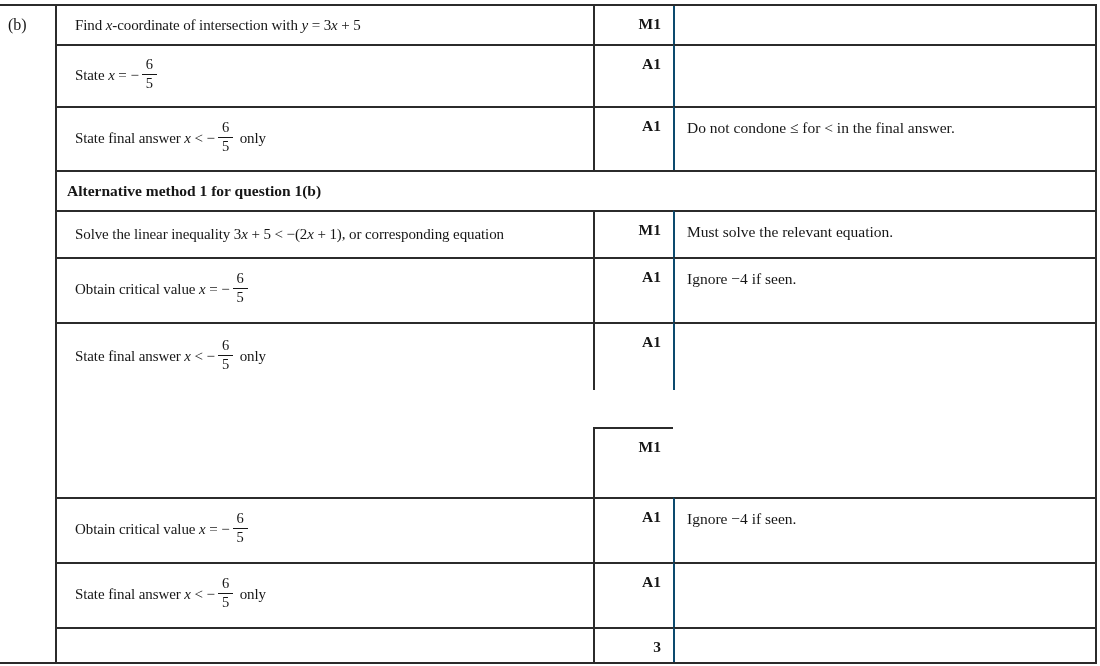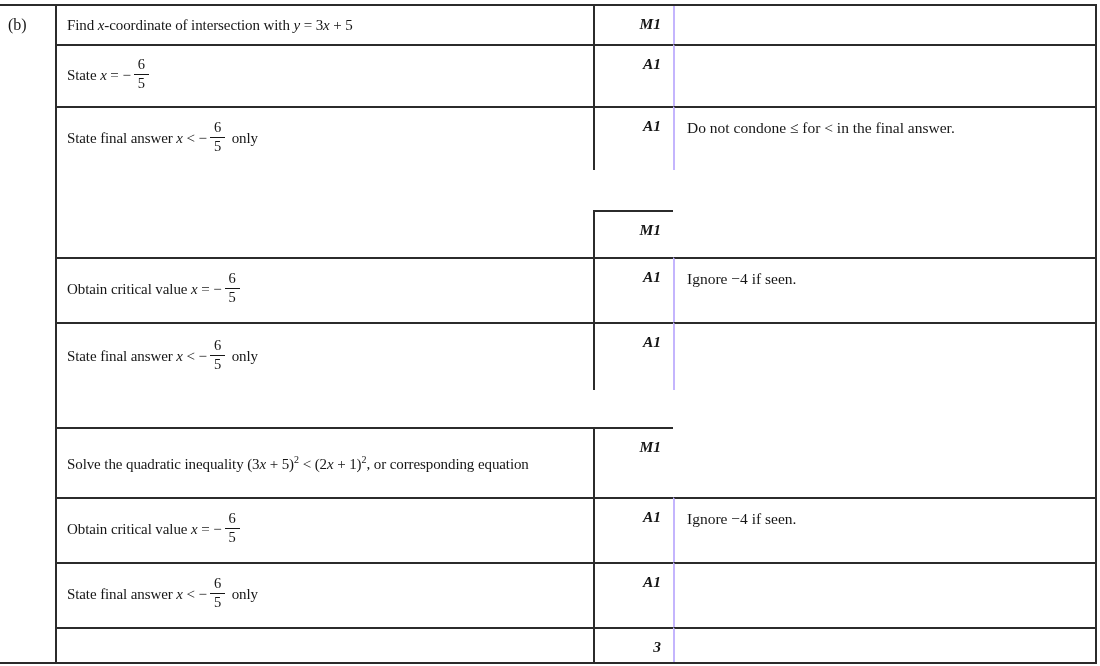--- a/index.html
+++ b/index.html
@@ -21,23 +21,23 @@
     border-right:2px solid #2b2b2b;
   }
   .cell{box-sizing:border-box;overflow:hidden;}
   .bt{border-top:2px solid #2b2b2b;}
   .qcol{
     grid-column:1;grid-row:1/13;
     border-right:2px solid #2b2b2b;
     padding:10px 0 0 8px;font-size:16px;
   }
   .main{grid-column:2;display:flex;align-items:center;padding:2px 10px;font-size:15px;letter-spacing:-0.1px;}
-  .main p{margin:0;line-height:1.5;text-align:right;}
-  .markc{grid-column:3;border-left:2px solid #2b2b2b;text-align:right;padding:9px 12px 0 0;font-weight:bold;font-size:15.5px;font-style:italic;}
-  .commentc{grid-column:4;border-left:2px solid #c4b5fd;padding:10px 10px 0 12px;font-size:15.5px;line-height:1.35;}
+  .main p{margin:8px;line-height:1.5;text-align:right;}
+  .markc{grid-column:3;border-left:2px solid #2b2b2b;text-align:right;padding:9px 12px 0 0;font-weight:bold;font-size:15.5px;}
+  .commentc{grid-column:4;border-left:2px solid #0c4a6e;padding:10px 10px 0 12px;font-size:15.5px;line-height:1.35;}
   .hdr{grid-column:2/5;display:flex;align-items:center;font-weight:bold;font-size:15.5px;padding:0 10px;}
   .it{font-style:italic;}
   .sup{font-size:10px;vertical-align:0.55em;letter-spacing:0;}
   .frac{
     display:inline-flex;flex-direction:column;align-items:center;
     vertical-align:middle;line-height:1.1;font-size:14.5px;
     margin:0 3px;position:relative;top:-2px;
   }
   .frac .num{border-bottom:1.4px solid #161616;padding:0 4px 1px;}
   .frac .den{padding-top:1px;}
@@ -71,45 +71,49 @@
 
     <div class="cell main bt gr3">
       <p><span>State final answer </span><span class="it">x</span><span> &lt; −</span><span class="frac">
             <span class="num">6</span>
             <span class="den">5</span>
           </span><span> only</span></p>
     </div>
     <div class="cell markc bt gr3"><span>A1</span></div>
     <div class="cell commentc bt gr3"><span>Do not condone ≤ for &lt; in the final answer.</span></div>
 
+    <div class="cell hdr bt gr4">
+        <span>Alternative method 1 for question 1(b)</span>
+      </div>
 
+    <div class="cell main bt gr5">
+      <p><span>Solve the linear inequality 3</span><span class="it">x</span><span> + 5 &lt; −(2</span><span class="it">x</span><span> + 1), or corresponding equation</span></p>
+    </div>
     <div class="cell markc bt gr5"><span>M1</span></div>
+    <div class="cell commentc bt gr5"><span>Must solve the relevant equation.</span></div>
 
     <div class="cell main bt gr6">
       <p><span>Obtain critical value </span><span class="it">x</span><span> = −</span><span class="frac">
             <span class="num">6</span>
             <span class="den">5</span>
           </span></p>
     </div>
     <div class="cell markc bt gr6"><span>A1</span></div>
     <div class="cell commentc bt gr6"><span>Ignore −4 if seen.</span></div>
 
     <div class="cell main bt gr7">
       <p><span>State final answer </span><span class="it">x</span><span> &lt; −</span><span class="frac">
             <span class="num">6</span>
             <span class="den">5</span>
           </span><span> only</span></p>
     </div>
     <div class="cell markc bt gr7"><span>A1</span></div>
     <div class="cell commentc bt gr7"><span></span></div>
 
 
-    <div class="cell main bt gr9">
-      <p><span>Solve the quadratic inequality (3</span><span class="it">x</span><span> + 5)</span><span class="sup">2</span><span> &lt; (2</span><span class="it">x</span><span> + 1)</span><span class="sup">2</span><span>, or corresponding equation</span></p>
-    </div>
     <div class="cell markc bt gr9"><span>M1</span></div>
 
     <div class="cell main bt gr10">
       <p><span>Obtain critical value </span><span class="it">x</span><span> = −</span><span class="frac">
             <span class="num">6</span>
             <span class="den">5</span>
           </span></p>
     </div>
     <div class="cell markc bt gr10"><span>A1</span></div>
     <div class="cell commentc bt gr10"><span>Ignore −4 if seen.</span></div>

